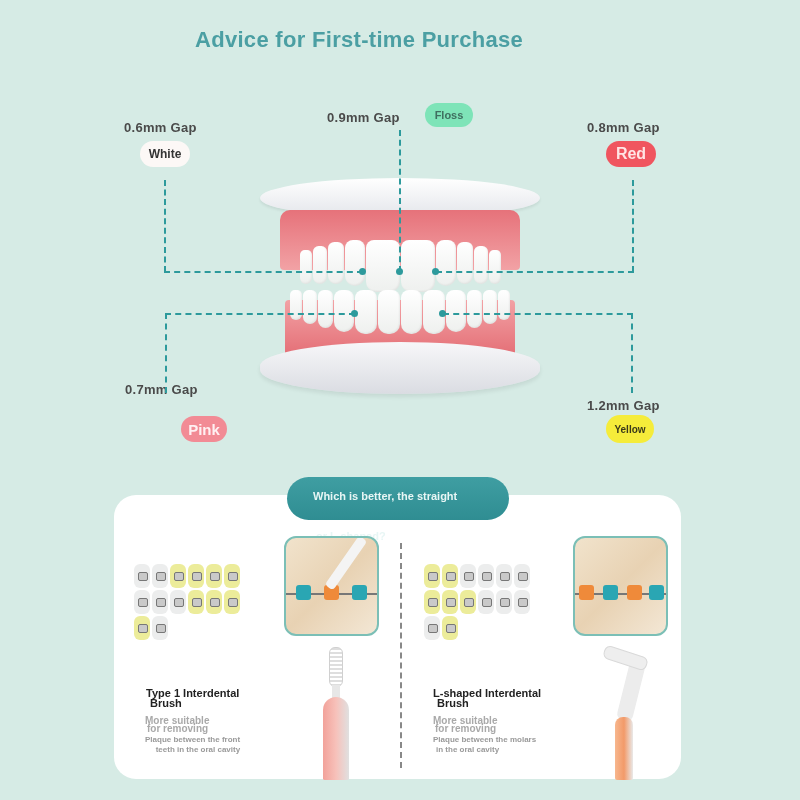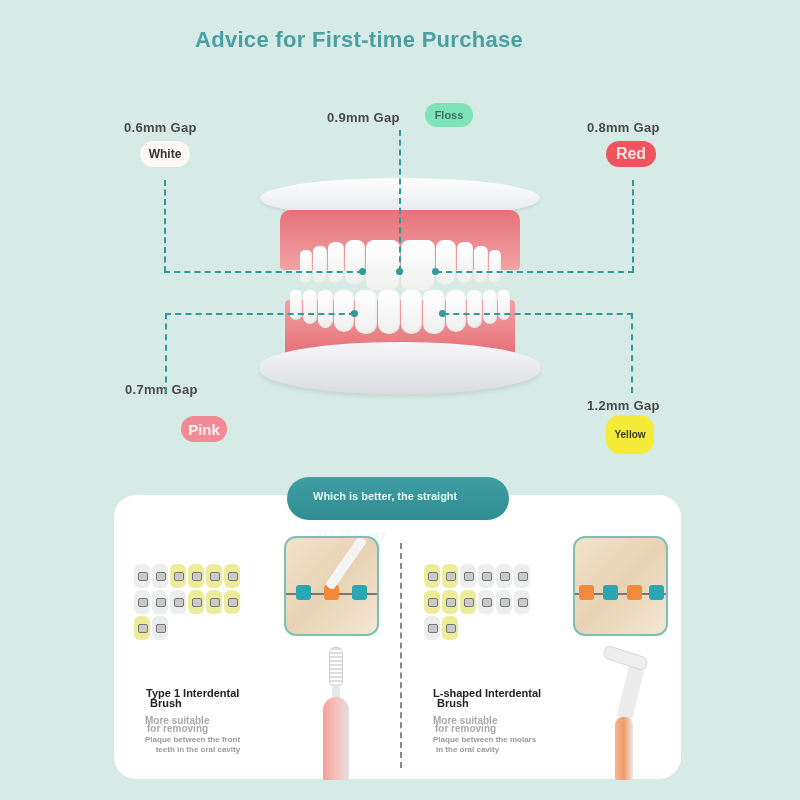--- a/index.html
+++ b/index.html
@@ -20,21 +20,21 @@
       letter-spacing: 0.3px;
     }
     .pill {
       position: absolute; border-radius: 14px; font-weight: 700;
       display: flex; align-items: center; justify-content: center;
     }
     .pill-white { background: #fcf8f6; color: #333; font-size: 12px; width: 50px; height: 26px; }
     .pill-green { background: #7ee4b8; color: #3f6f60; font-size: 11px; width: 48px; height: 24px; }
     .pill-red { background: #f0555f; color: #ffe4e4; font-size: 16px; width: 50px; height: 26px; }
     .pill-pink { background: #f28b95; color: #fff0f2; font-size: 15px; width: 46px; height: 26px; }
-    .pill-yellow { background: #f5ec3a; color: #3a3a1a; font-size: 10px; width: 48px; height: 39px; }
+    .pill-yellow { background: #f5ec3a; color: #3a3a1a; font-size: 10px; width: 48px; height: 28px; }
 
     .dash-v { position: absolute; width: 0; border-left: 2px dashed #2d9a9c; }
     .dash-h { position: absolute; height: 0; border-top: 2px dashed #2d9a9c; }
     .dot { position: absolute; width: 7px; height: 7px; border-radius: 50%; background: #2d9a9c; }
 
     
     .denture { position: absolute; left: 255px; top: 170px; width: 290px; height: 250px; }
     .tray-top {
       position: absolute; left: 5px; top: 8px; width: 280px; height: 40px;
       background: linear-gradient(#ffffff, #e3e5ea); border-radius: 140px / 20px;

